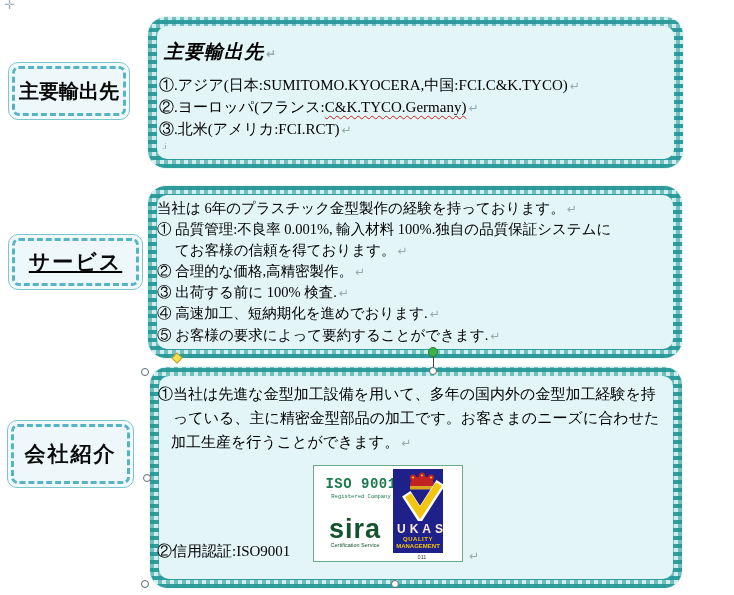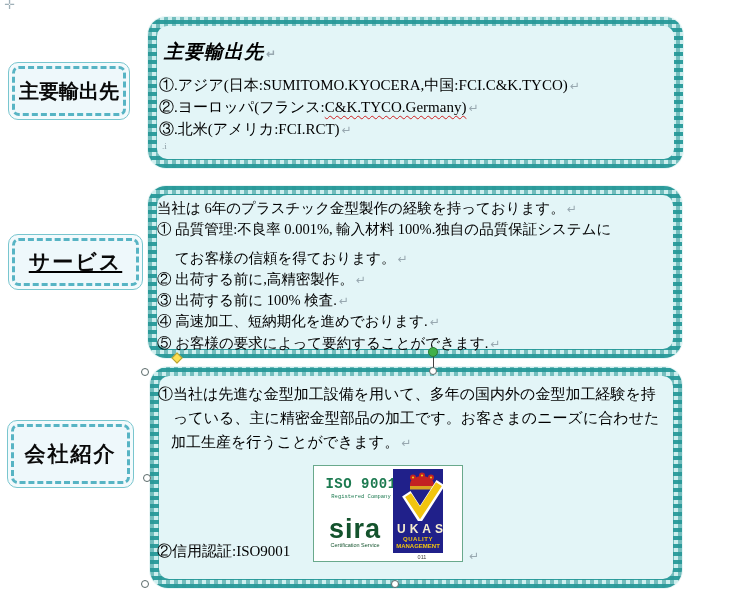--- a/index.html
+++ b/index.html
@@ -79,22 +79,22 @@
     <div class="tline" style="left:11px;top:80px;"><span>②.ヨーロッパ(フランス:</span><span class="wavy">C&amp;K.TYCO.Germany)</span><span class="ret">↵</span></div>
     <div class="tline" style="left:11px;top:102px;"><span>③.北米(アメリカ:FCI.RCT)</span><span class="ret">↵</span></div>
     <div class="dotmark" style="left:14px;top:124px;">.i</div>
   </div>
 
   <div class="fancy" style="left:148px;top:186px;width:534px;height:172px;">
     <div class="inner"></div>
     <div style="position:absolute;left:9px;top:12px;">
       <div class="b2line"><span>当社は 6年のプラスチック金型製作の経験を持っております。</span><span class="ret">↵</span></div>
       <div class="b2line"><span>① 品質管理:不良率 0.001%, 輸入材料 100%.独自の品質保証システムに</span></div>
-      <div class="b2line" style="padding-left:18px;margin-top:8px;"><span>てお客様の信頼を得ております。</span><span class="ret">↵</span></div>
-      <div class="b2line"><span>② 出荷する前に,高精密製作。</span><span class="ret">↵</span></div>
+      <div class="b2line" style="padding-left:18px;"><span>てお客様の信頼を得ております。</span><span class="ret">↵</span></div>
+      <div class="b2line"><span>② 合理的な価格,高精密製作。</span><span class="ret">↵</span></div>
       <div class="b2line"><span>③ 出荷する前に 100% 検査.</span><span class="ret">↵</span></div>
       <div class="b2line"><span>④ 高速加工、短納期化を進めでおります.</span><span class="ret">↵</span></div>
       <div class="b2line"><span>⑤ お客様の要求によって要約することができます.</span><span class="ret">↵</span></div>
     </div>
   </div>
 
   <div class="fancy" style="left:150px;top:367px;width:532px;height:221px;">
     <div class="inner"></div>
     <div style="position:absolute;left:8px;top:15px;">
       <div class="b3line"><span>①当社は先進な金型加工設備を用いて、多年の国内外の金型加工経験を持</span></div>

